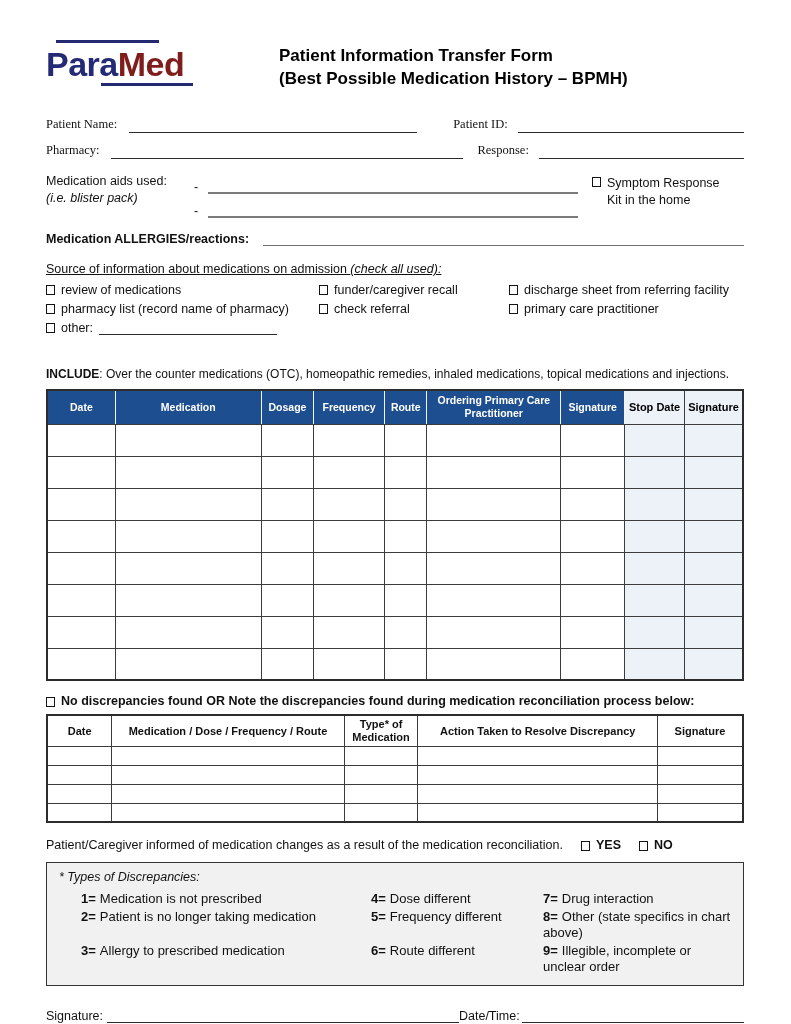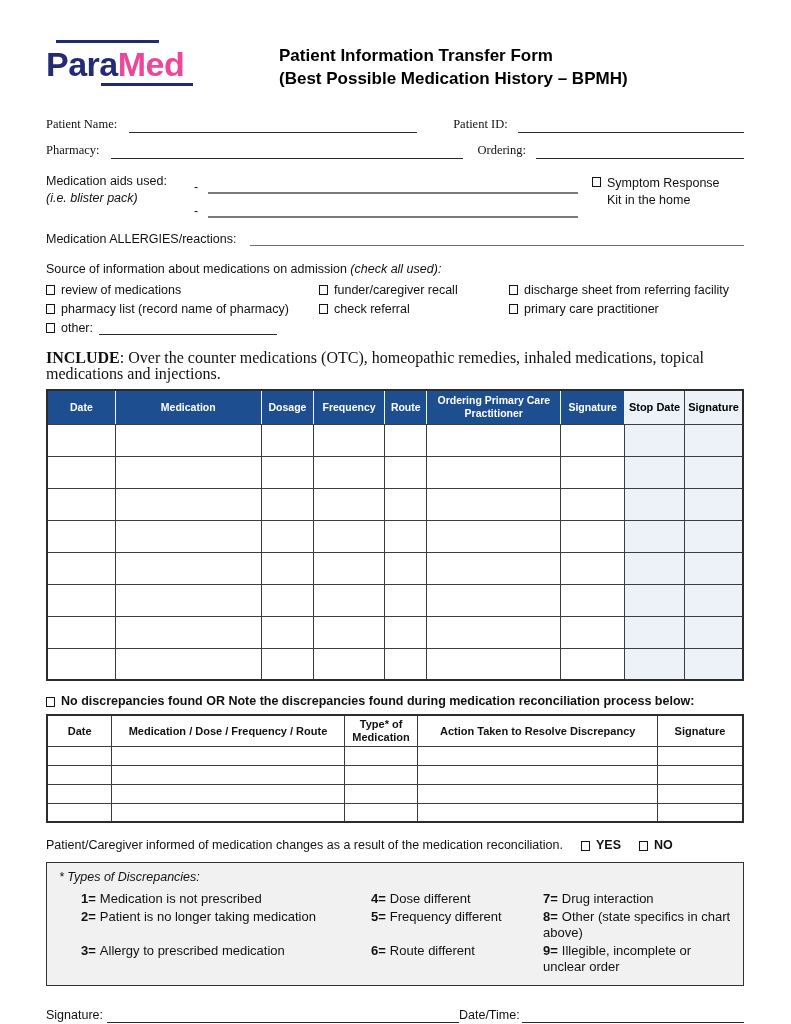--- a/index.html
+++ b/index.html
@@ -10,21 +10,21 @@
     color: #111; overflow: hidden;
   }
   .page { width: 791px; height: 1024px; padding: 38px 47px 0 46px; }
 
   
   .header { display: flex; align-items: flex-start; }
   .brand { width: 215px; padding-top: 2px; }
   .brand .logo-line-top { width: 103px; height: 3px; background: #232a72; margin-left: 10px; margin-bottom: 3px; }
   .brand .logo-text { font-size: 34px; font-weight: bold; letter-spacing: -0.5px; line-height: 36px; }
   .brand .logo-navy { color: #252a75; }
-  .brand .logo-purple { color: #ec4899; }
+  .brand .logo-purple { color: #7f1d1d; }
   .brand .logo-line-bottom { width: 92px; height: 3px; background: #232a72; margin-left: 55px; margin-top: 1px; }
   .titles { flex: 1; padding-left: 18px; padding-top: 6px; }
   .titles .t { font-size: 17px; font-weight: bold; line-height: 23px; color: #000; }
 
   
   .fields { margin-top: 26px; }
   .frow { display: flex; align-items: flex-end; font-size: 12.5px; margin-bottom: 9px; }
   .frow .lbl { white-space: nowrap; line-height: 17px; font-family: Liberation Serif, serif; }
   .wline { border-bottom: 1.3px solid #2b2b2b; height: 15px; }
   .l-name { width: 288px; margin-left: 12px; }
@@ -43,33 +43,33 @@
   .aids-note { font-style: italic; }
   .aids-lines { flex: 1; padding-right: 14px; }
   .dash-row { display: flex; align-items: flex-end; height: 21px; margin-bottom: 3px; }
   .dash-row .dash { width: 14px; text-align: left; }
   .gline { flex: 1; border-bottom: 2px solid #7a7a7a; height: 14px; }
   .kit { width: 152px; display: flex; padding-top: 2px; }
   .kit .cb { margin-top: 2px; }
   .kit-text { font-size: 12.5px; line-height: 17px; }
 
   .allergies { display: flex; align-items: flex-end; font-size: 12.5px; margin-top: 10px; }
-  .allergies .lbl { font-weight: normal; white-space: nowrap; }
+  .allergies .lbl { font-weight: bold; white-space: nowrap; }
   .l-allergy { flex: 1; margin-left: 14px; border-bottom-color: #6f6f6f; border-bottom-width: 1.6px; }
 
   
   .source { margin-top: 15px; font-size: 12.5px; }
-  .source-head { line-height: 17px; }
+  .source-head { line-height: 17px; text-decoration: underline; }
   .source-head .it { font-style: italic; }
   .opts { margin-top: 4px; display: grid; grid-template-columns: 273px 190px 1fr; row-gap: 3px; }
   .opt { display: flex; align-items: center; line-height: 16px; }
   .opt .cb { margin-top: 0; }
   .other-line { width: 178px; border-bottom: 1.3px solid #2b2b2b; height: 13px; margin-left: 6px; }
 
-  .include { margin-top: 14px; font-size: 16px; line-height: 16px; font-family: Liberation Serif, serif; }
+  .include { margin-top: 30px; font-size: 12px; line-height: 16px; }
   .include b { font-weight: bold; }
 
   
   table { border-collapse: collapse; table-layout: fixed; width: 100%; }
   .med-table { margin-top: 7px; border: 2px solid #2c2c2c; }
   .med-table th, .med-table td { border: 1px solid #3c3c3c; }
   .med-table th.blue {
     background: #1d4e8f; color: #fff; font-size: 10.5px; font-weight: bold;
     height: 34px; line-height: 13px; padding: 2px 2px; border-right: 1px solid #f2f6fb; border-left: 1px solid #f2f6fb;
     border-top: 1px solid #1d4e8f; text-align: center; vertical-align: middle;
@@ -105,21 +105,21 @@
     padding: 6px 12px 9px 12px;
   }
   .types-title { font-style: italic; font-size: 12.5px; line-height: 17px; }
   .types-grid {
     margin-top: 5px; margin-left: 22px; display: grid;
     grid-template-columns: 290px 172px 1fr; row-gap: 1px; font-size: 13px; line-height: 16.5px;
   }
   .types-grid .num { font-weight: bold; margin-right: 4px; }
 
   
-  .sigrow { display: flex; align-items: center; margin-top: 22px; font-size: 12.5px; }
+  .sigrow { display: flex; align-items: flex-end; margin-top: 22px; font-size: 12.5px; }
   .l-sig { width: 352px; margin-left: 4px; }
   .l-dt { flex: 1; margin-left: 2px; }
 </style>
 </head>
 <body>
 
 <div class="page">
 
   <div class="header">
     <div class="brand">
@@ -140,21 +140,21 @@
       <span class="lbl">Patient Name:</span>
       <div class="wline l-name"></div>
       <span class="sp36"></span>
       <span class="lbl">Patient ID:</span>
       <div class="wline l-id"></div>
     </div>
     <div class="frow">
       <span class="lbl">Pharmacy:</span>
       <div class="wline l-pharm"></div>
       <span class="sp14"></span>
-      <span class="lbl">Ordering:</span>
+      <span class="lbl">Response:</span>
       <div class="wline l-tel"></div>
     </div>
   </div>
 
   <div class="aids">
     <div class="aids-labels">
       <div>Medication aids used:</div>
       <div class="aids-note">(i.e. blister pack)</div>
     </div>
     <div class="aids-lines">

